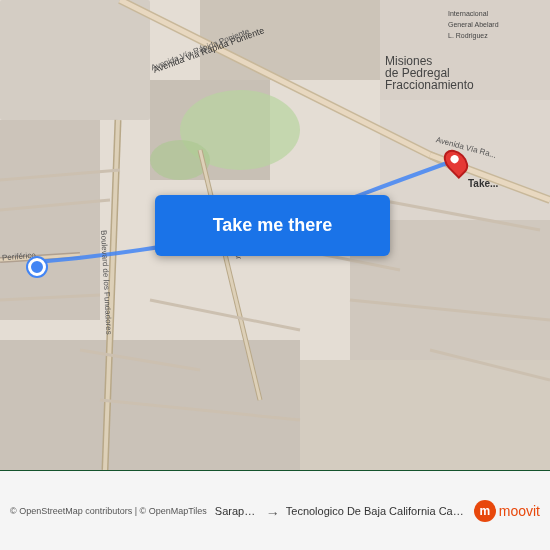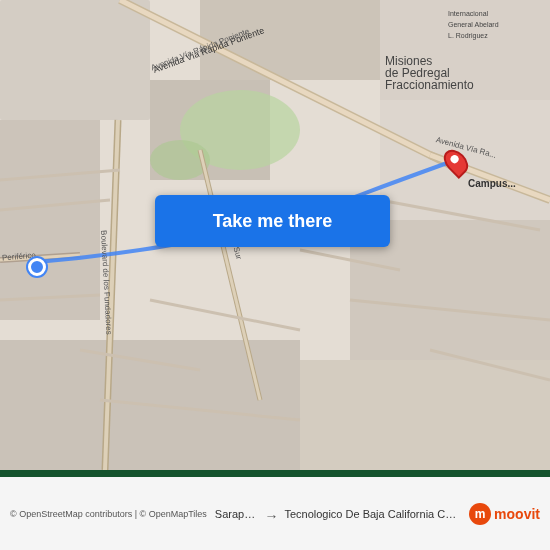--- a/index.html
+++ b/index.html
@@ -25,21 +25,21 @@
       top: 0; left: 0;
       width: 100%; height: 100%;
     }
 
     
     #take-me-there-btn {
       position: absolute;
       top: 195px;
       left: 155px;
       width: 235px;
-      height: 52px;
+      height: 61px;
       background-color: #1a73e8;
       color: white;
       font-size: 18px;
       font-weight: 600;
       border: none;
       border-radius: 6px;
       cursor: pointer;
       display: flex;
       align-items: center;
       justify-content: center;
@@ -84,21 +84,21 @@
       height: 8px;
       background-color: white;
       border-radius: 50%;
     }
 
     
     #bottom-bar {
       width: 550px;
       height: 80px;
       background-color: #f5f5f5;
-      border-top: 7px solid #14532d;
+      border-top: 1px solid #14532d;
       display: flex;
       align-items: center;
       padding: 0 10px;
       gap: 8px;
     }
 
     #openstreetmap-credit {
       font-size: 9px;
       color: #555;
       white-space: nowrap;
@@ -140,21 +140,21 @@
     #moovit-logo {
       display: flex;
       align-items: center;
       gap: 3px;
       flex-shrink: 0;
       margin-left: auto;
     }
 
     #moovit-text {
       font-size: 14px;
-      font-weight: bold;
+      font-weight: normal;
       color: #e8480c;
     }
 
     #moovit-icon {
       width: 22px;
       height: 22px;
       background-color: #e8480c;
       border-radius: 50%;
       display: flex;
       align-items: center;
@@ -223,21 +223,21 @@
     <path d="M 100 400 L 300 420" stroke="#ccc0b0" stroke-width="3" fill="none"></path>
 
     <path d="M 37 262 Q 120 255 200 240 Q 280 225 360 195 Q 400 180 450 162" stroke="#4285f4" stroke-width="4" fill="none" stroke-dasharray="0" opacity="0.85" stroke-linecap="round"></path>
   </svg>
 
   <div class="map-label" style="top:45px; left:150px; transform:rotate(-20deg);">Avenida Vía Rápida Poniente</div>
   <div class="map-label" style="top:45px; left:148px; transform:rotate(-21deg); font-size:8px; color:#555;">Avenida Vía Rápida Poniente</div>
   <div class="map-label" style="top:143px; left:435px; transform:rotate(15deg); font-size:8px; color:#555;">Avenida Vía Ra...</div>
   <div class="map-label" style="top:55px; left:385px; font-size:12px; color:#444; line-height:12px;">Misiones<br>de Pedregal<br>Fraccionamiento</div>
   <div class="map-label" style="top:8px; left:448px; font-size:7px; color:#444; line-height:11px;">Internacional<br>General Abelard<br>L. Rodriguez</div>
-  <div class="map-label" style="top:178px; left:468px; font-size:10px; color:#333; font-weight:bold;">Campus...</div>
+  <div class="map-label" style="top:178px; left:468px; font-size:10px; color:#333; font-weight:bold;">Take...</div>
   <div class="map-label" style="top:230px; left:108px; transform:rotate(87deg); font-size:8px; color:#555; transform-origin: left top;">Boulevard de los Fundadores</div>
   <div class="map-label" style="top:200px; left:228px; transform:rotate(75deg); font-size:8px; color:#555; transform-origin: left top;">Cuauhtémoc Sur</div>
   <div class="map-label" style="top:252px; left:2px; font-size:8px; color:#555; transform:rotate(-5deg);">Periférico</div>
 
   <button id="take-me-there-btn">Take me there</button>
 
   <div id="origin-marker"></div>
 
   <div id="dest-marker">
     <div id="dest-marker-pin">

